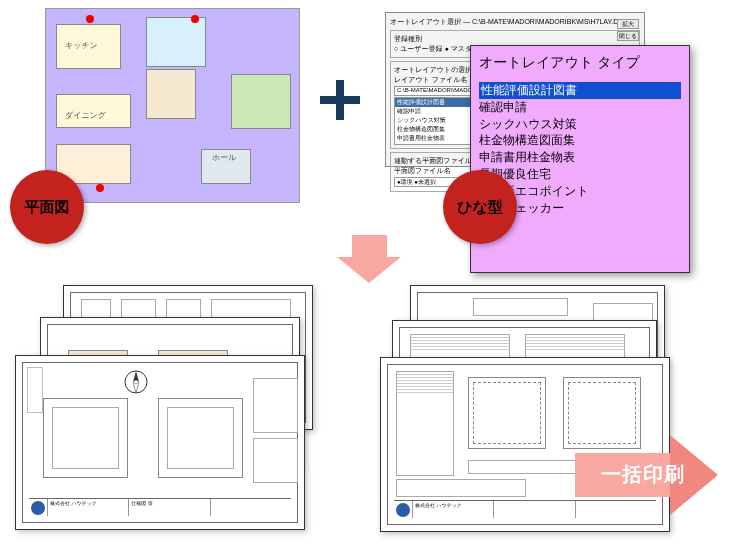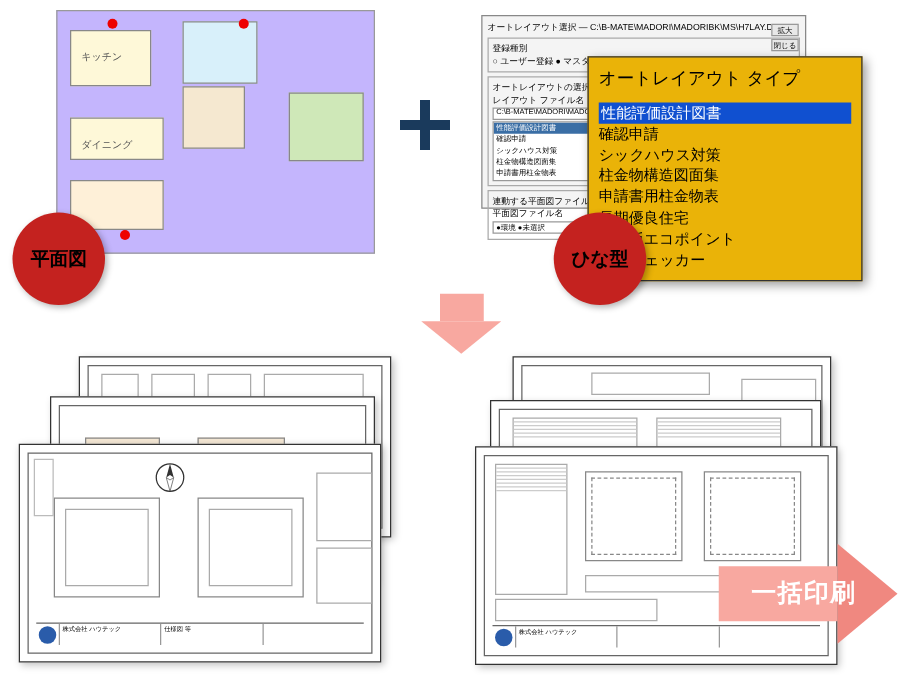--- a/index.html
+++ b/index.html
@@ -29,21 +29,21 @@
   .dlg-radio { font-size: 7px; }
   .dlg-input { width: 100%; height: 10px; background: #fff; border: 1px solid #999; font-size: 6px; padding: 0 2px; margin: 1px 0; }
   .dlg-lists { display: flex; gap: 3px; }
   .dlg-list { flex: 1; height: 48px; background: #fff; border: 1px solid #999; font-size: 6px; overflow: hidden; }
   .dlg-list-item { padding: 0 2px; }
   .dlg-list-item.sel { background: #3a6ea5; color: #fff; }
   .dlg-btns { position: absolute; top: 6px; right: 5px; }
   .dlg-btn { width: 22px; height: 10px; background: #e8e8e8; border: 1px solid #999; font-size: 6px; margin-bottom: 2px; text-align: center; }
   .dlg-bottom-btn { width: 90px; height: 12px; background: #e8e8e8; border: 1px solid #999; font-size: 7px; text-align: center; margin: 2px auto 0; }
   
-  .layout-type-box { position: absolute; top: 45px; left: 470px; width: 220px; height: 180px; background: #eab308; border: 1px solid #333; box-shadow: 3px 3px 8px rgba(0,0,0,0.4); padding: 8px; }
+  .layout-type-box { position: absolute; top: 45px; left: 470px; width: 220px; height: 228px; background: #f0abfc; border: 1px solid #333; box-shadow: 3px 3px 8px rgba(0,0,0,0.4); padding: 8px; }
   .layout-title { font-size: 14px; margin-bottom: 10px; }
   .layout-list { font-size: 12px; line-height: 1.4; }
   .layout-item.highlighted { background: #1050d0; color: #fff; padding: 0 2px; }
   
   .badge { position: absolute; width: 74px; height: 74px; border-radius: 50%; background: #c4221f; color: #000000; display: flex; align-items: center; justify-content: center; font-size: 15px; font-weight: bold; box-shadow: 2px 2px 5px rgba(0,0,0,0.3); }
   .badge-plan { top: 170px; left: 10px; }
   .badge-template { top: 170px; left: 443px; z-index: 5; }
   
   
   .down-arrow { position: absolute; top: 235px; left: 337px; width: 65px; height: 50px; }
@@ -92,20 +92,23 @@
   <div class="fp-room fp-kitchen">
       <span class="fp-label" style="top:15px;left:8px">キッチン</span>
     </div>
   <div class="fp-room fp-bath"></div>
   <div class="fp-room fp-stair"></div>
   <div class="fp-room fp-dining">
       <span class="fp-label" style="top:15px;left:8px">ダイニング</span>
     </div>
   <div class="fp-room fp-green"></div>
   <div class="fp-room fp-living"></div>
+  <div class="fp-room fp-entry">
+      <span class="fp-label" style="top:2px;left:10px">ホール</span>
+    </div>
   <div class="fp-dot" style="top:6px;left:40px"></div>
   <div class="fp-dot" style="top:6px;left:145px"></div>
   <div class="fp-dot" style="top:175px;left:50px"></div>
 </div>
 
 <div class="plus-sign"></div>
 
 <div class="dialog-box">
   <div class="dlg-title">オートレイアウト選択 ― C:\B-MATE\MADORI\MADORIBK\MS\H7LAY.DAT</div>
   <div class="dlg-group">

